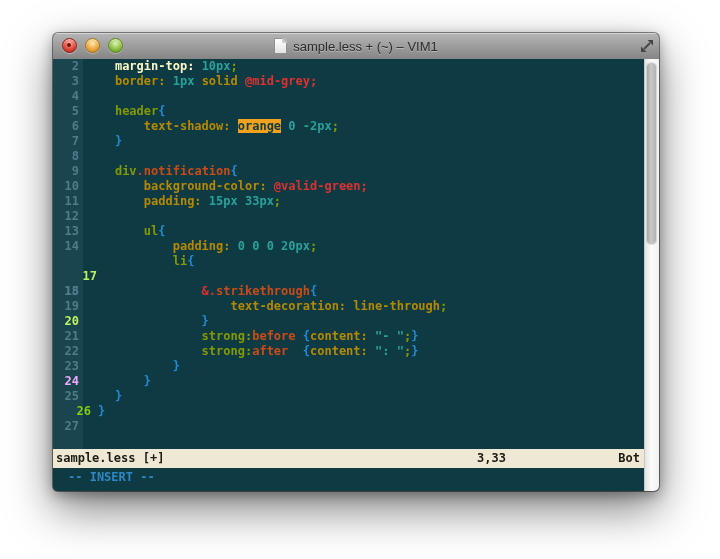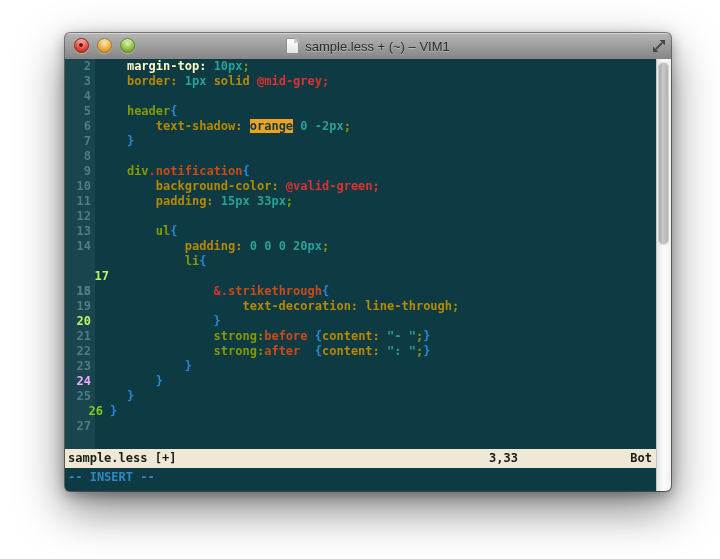--- a/index.html
+++ b/index.html
@@ -1,21 +1,21 @@
 <!DOCTYPE html>
 <html><head>
 <meta charset="utf-8">
 <style>
   html,body{margin:0;padding:0;}
   body{
     width:720px;height:559px;background:#ffffff;overflow:hidden;
     font-family:"Liberation Sans",sans-serif;position:relative;
   }
   .window{
-    position:absolute;left:65px;top:33px;width:606px;height:458px;
+    position:absolute;left:53px;top:33px;width:606px;height:458px;
     border-radius:5px;overflow:hidden;background:#0e3a44;
     box-shadow:0 0 0 1px rgba(0,0,0,.45),0 18px 45px rgba(0,0,0,.50),0 4px 14px rgba(0,0,0,.35);
   }
   
   .titlebar{
     position:absolute;left:0;top:0;right:0;height:26px;
     background:linear-gradient(#b6b6b6,#858585);
     border-bottom:1px solid #3f3f3f;
     box-shadow:inset 0 1px 0 rgba(255,255,255,.45);
   }
@@ -42,21 +42,21 @@
   .ln{flex:0 0 26px;width:26px;text-align:right;color:#507b88;white-space:pre;}
   .code{white-space:pre;padding-left:7px;}
   
   .statusbar{position:absolute;left:0;right:14px;top:390px;height:19px;background:#eee8d5;
     color:#1c1c14;font:bold 12px "DejaVu Sans Mono",monospace;line-height:19px;}
   .sb-file{position:absolute;left:3px;}
   .sb-ruler{position:absolute;left:424px;}
   .sb-pos{position:absolute;right:5px;}
   .cmdline{position:absolute;left:0;right:14px;top:409px;height:23px;background:#0e3a44;
     color:#2f88c5;font:bold 12px "DejaVu Sans Mono",monospace;line-height:15px;padding-top:2px;}
-  .cmd-text{padding-left:3px;}
+  .cmd-text{padding-left:15px;}
   
   .scrollbar{position:absolute;right:0;top:0;bottom:0;width:14px;
     background:linear-gradient(to right,#e4e4e4,#fbfbfb 45%,#f1f1f1);
     border-left:1px solid #c6c6c6;}
   .thumb{position:absolute;left:1px;right:2px;top:3px;height:183px;border-radius:6px;
     background:linear-gradient(to right,#9f9f9f,#c9c9c9 45%,#adadad);
     box-shadow:inset 0 0 0 1px rgba(255,255,255,.5);}
 </style>
 </head>
 <body>

